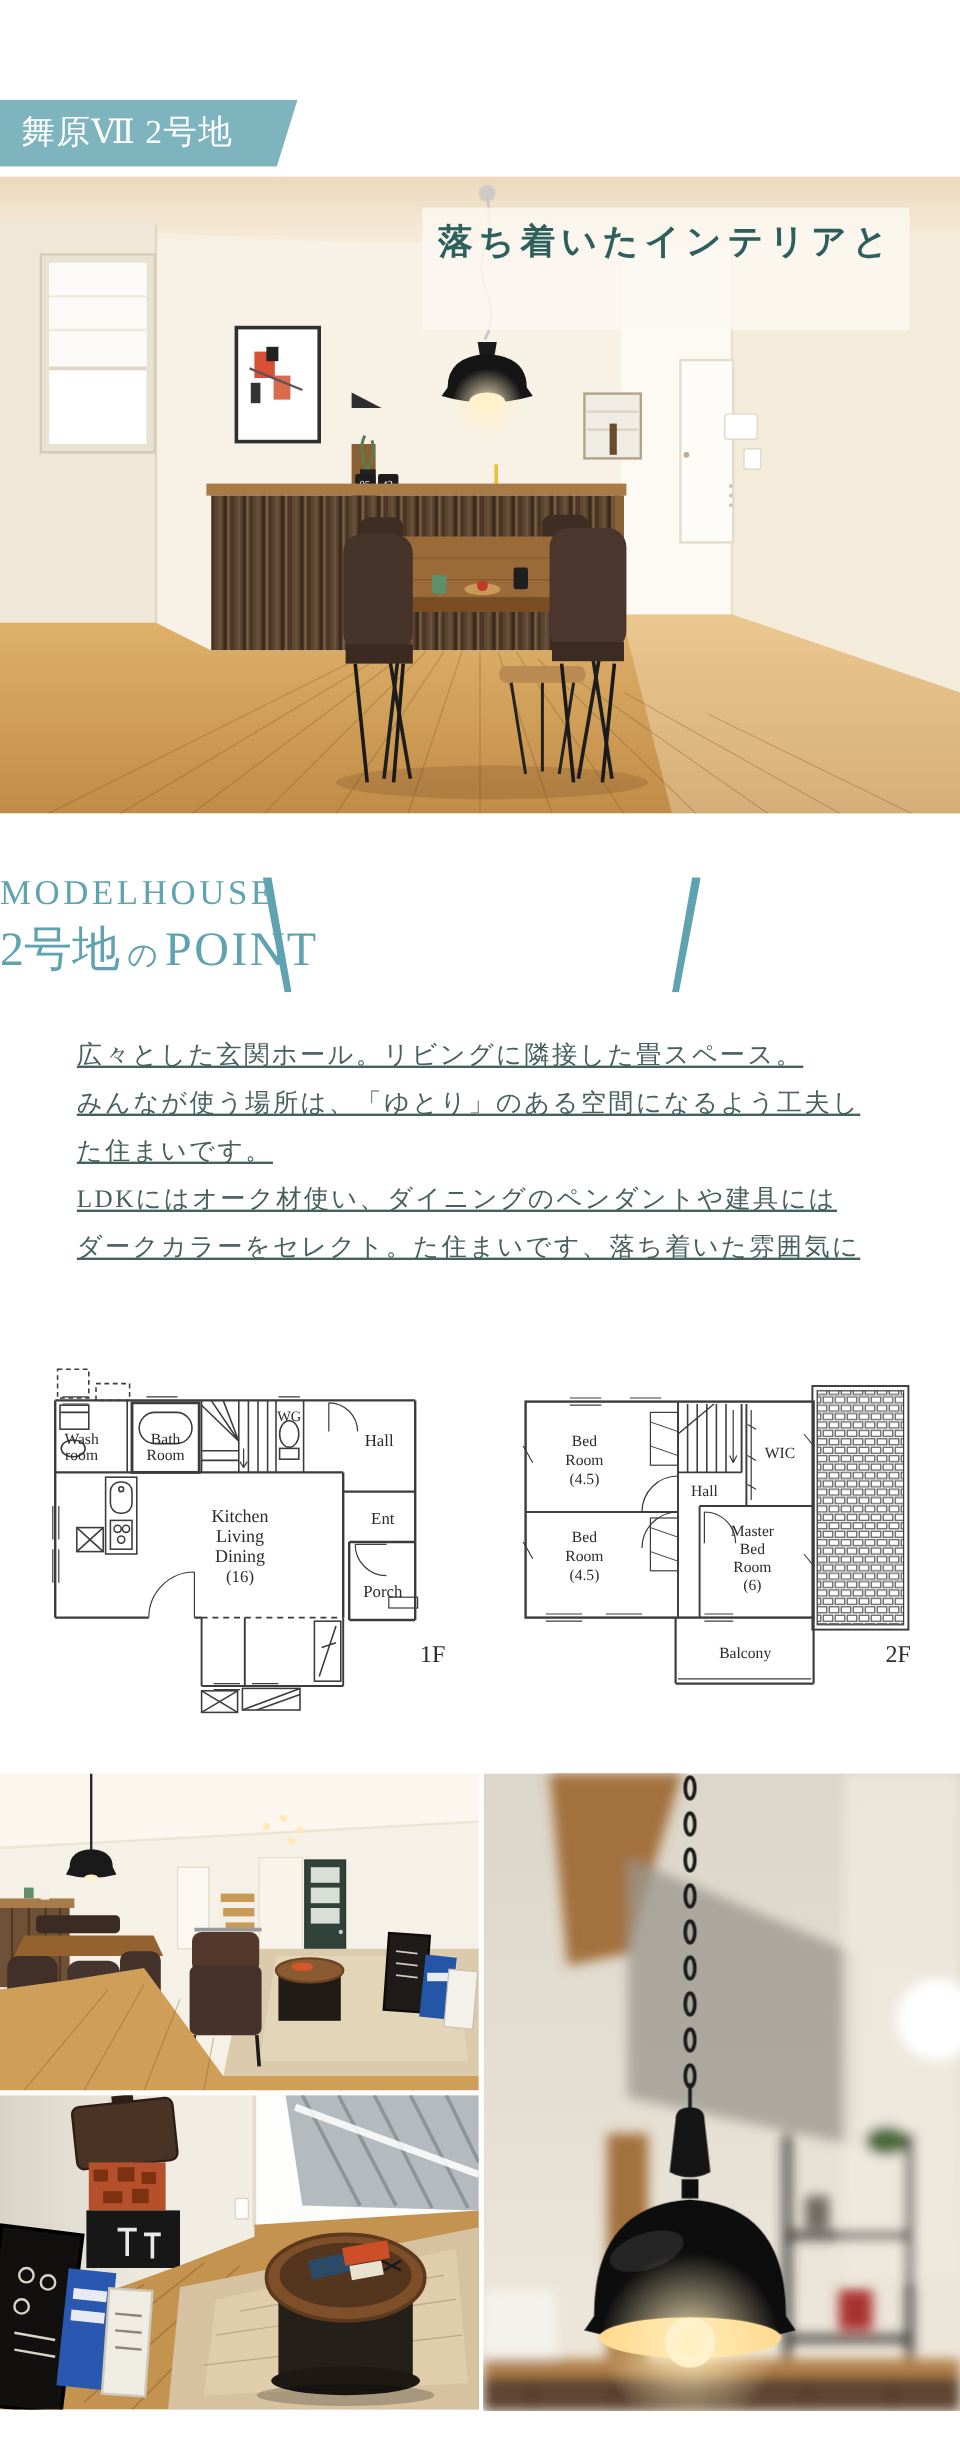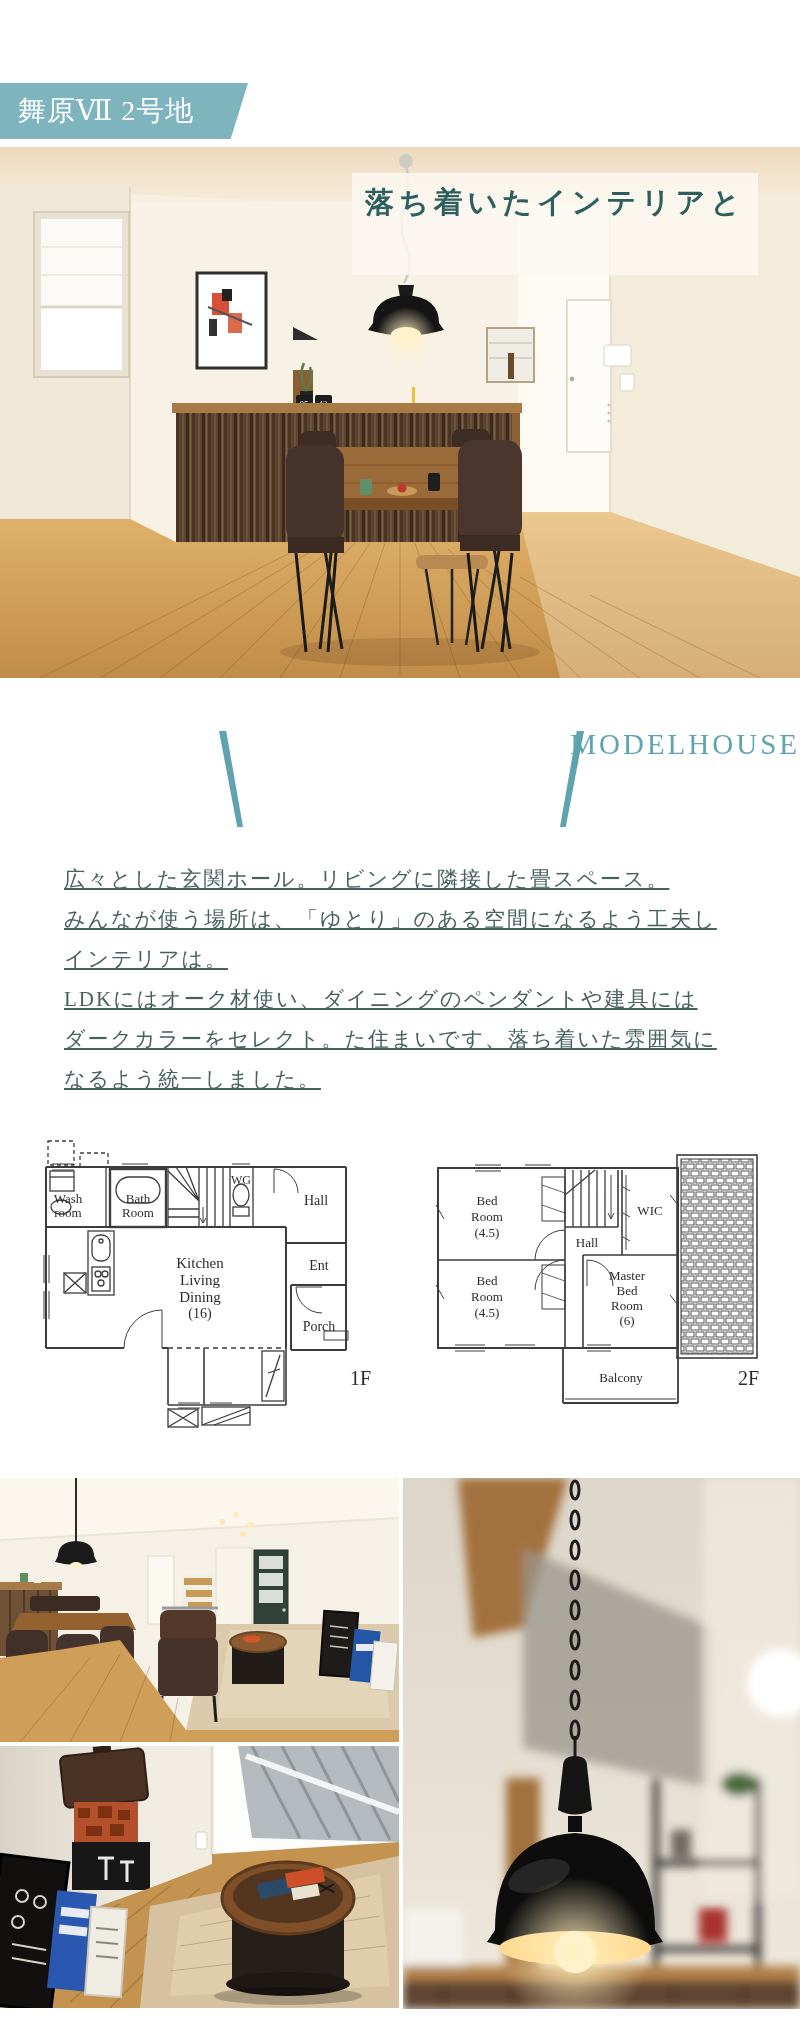--- a/index.html
+++ b/index.html
@@ -22,21 +22,21 @@
   }
   
   .hero{left:0;top:132px;width:800px;height:531px;}
   .hero-overlay{
     left:352px;top:158px;width:406px;height:102px;
     background:rgba(251,248,241,.85);
     color:var(--title);font-size:29px;font-weight:600;
     letter-spacing:5px;line-height:44px;padding:7px 0 0 13px;box-sizing:border-box;
   }
   
-  .point-head{left:0;top:712px;width:800px;text-align:right;color:var(--heading);}
+  .point-head{left:0;top:712px;width:800px;text-align:left;color:var(--heading);}
   .point-eyebrow{font-size:29px;letter-spacing:3px;line-height:34px;}
   .point-main{margin-top:6px;line-height:48px;}
   .point-lot{font-size:40px;}
   .point-particle{font-size:25px;margin:0 6px;}
   .point-word{font-size:40px;letter-spacing:2px;}
   .slash{width:24px;height:96px;background:var(--heading);}
   .slash-left{left:219px;top:716px;clip-path:polygon(0 0,30% 0,100% 100%,76% 100%);}
   .slash-right{left:560px;top:716px;clip-path:polygon(70% 0,100% 0,24% 100%,0 100%);}
   
   .desc{left:64px;top:844px;width:700px;color:var(--body);
@@ -213,29 +213,31 @@
   </svg>
 
   <div class="abs hero-overlay">
     <div>落ち着いたインテリアと</div>
   </div>
 
   <div class="abs slash slash-left"></div>
   <div class="abs slash slash-right"></div>
   <div class="abs point-head">
     <div class="point-eyebrow">MODELHOUSE</div>
+    <div class="point-main">
+      <span class="point-lot">2号地</span><span class="point-particle">の</span><span class="point-word">POINT</span>
+    </div>
   </div>
 
   <div class="abs desc">
     <div>広々とした玄関ホール。リビングに隣接した畳スペース。</div>
     <div>みんなが使う場所は、「ゆとり」のある空間になるよう工夫し</div>
-    <div>インテリアは。</div>
+    <div>た住まいです。</div>
     <div>LDKにはオーク材使い、ダイニングのペンダントや建具には</div>
     <div>ダークカラーをセレクト。た住まいです、落ち着いた雰囲気に</div>
-    <div>なるよう統一しました。</div>
   </div>
 
   <svg class="plan" style="left:28px;top:1120px" width="345" height="300" viewBox="0 0 345 300">
     <g stroke="#3c3c3c" fill="none" stroke-width="1.3">
       <rect x="20" y="6" width="26" height="24" stroke-dasharray="4 3"></rect>
       <rect x="52" y="18" width="28" height="14" stroke-dasharray="4 3"></rect>
       <path d="M18,32 H318 M18,32 V213 M318,32 V215 M18,92 H258 M258,92 V213 M258,108 H318 M263,150 H318 M263,150 V215 M263,215 H318" stroke-width="2"></path>
       <path d="M78,32 V92 M140,32 V92 M202,32 V92 M225,32 V92"></path>
       <path d="M18,213 H96 M134,213 H140" stroke-width="2"></path>
       <path d="M140,213 H258" stroke-dasharray="5 4"></path>

